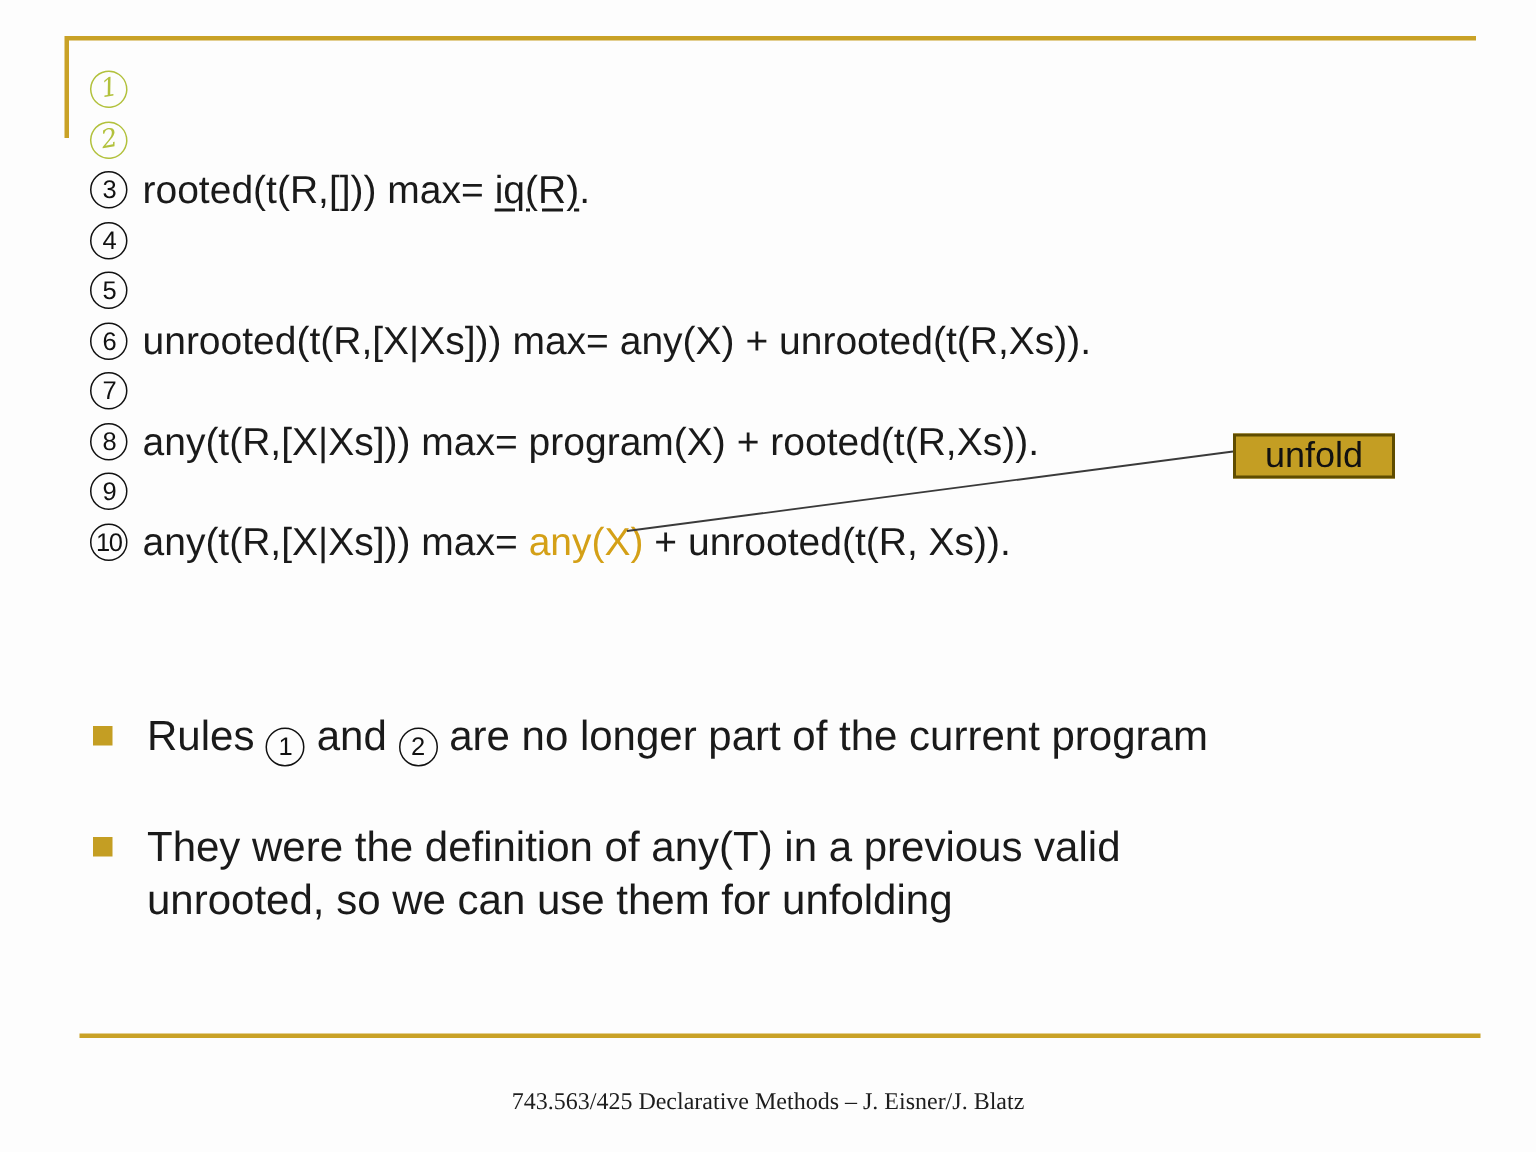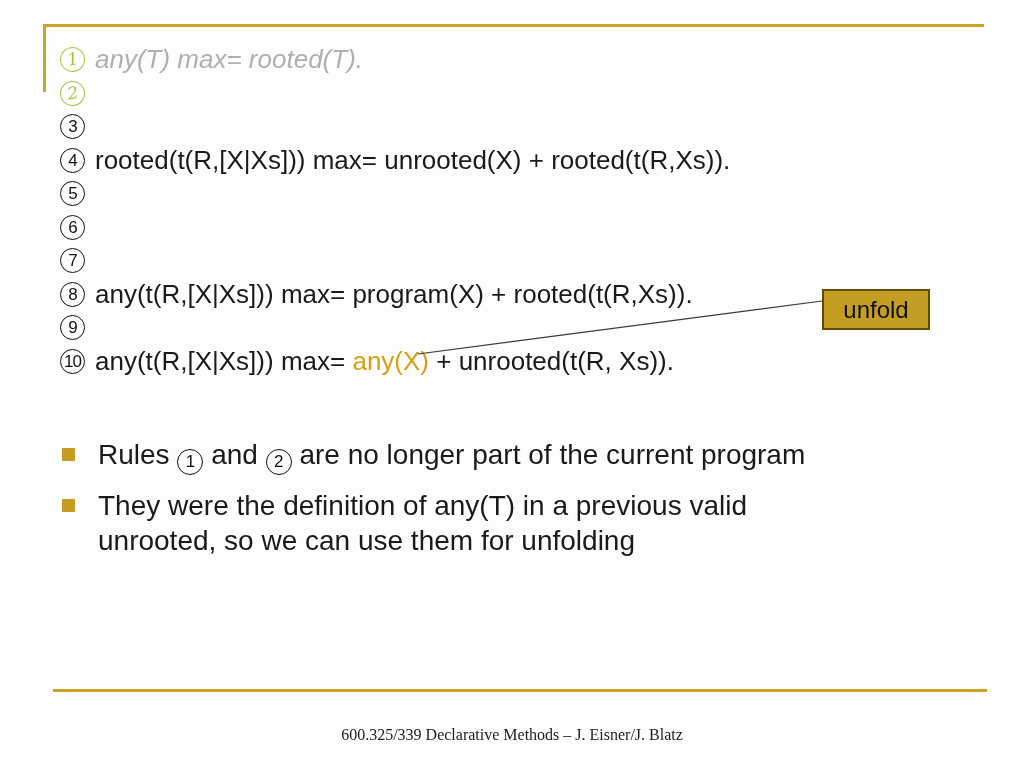--- a/index.html
+++ b/index.html
@@ -46,33 +46,33 @@
   .rule.ghost{color:var(--ghost-gray);font-style:italic;}
   .rule.ghost .circ{
     border-color:var(--olive);color:var(--olive);
     font-family:"DejaVu Serif",serif;font-style:italic;
     transform:rotate(-10deg);
   }
   .u{text-decoration:underline;text-underline-offset:4px;}
   .hl{color:var(--highlight);}
   
   .unfold-box{
-    position:absolute;left:822px;top:289px;width:108px;height:41px;
+    position:absolute;left:822px;top:289px;width:108px;height:30px;
     box-sizing:border-box;
     background:var(--box-fill);border:2px solid var(--box-border);
     display:flex;align-items:center;justify-content:center;
     font-size:24px;color:#111;
   }
   .overlay-svg{position:absolute;left:0;top:0;pointer-events:none;}
   
   .bullets{
     position:absolute;left:62px;top:437px;width:790px;
     color:var(--text);
   }
-  .bullet{display:flex;align-items:flex-start;margin-bottom:13px;}
+  .bullet{display:flex;align-items:flex-start;margin-bottom:13px;margin-top:36px;}
   .bullet-sq{
     width:13px;height:13px;flex:none;background:var(--box-fill);
     margin-top:11px;margin-right:23px;
   }
   .bullet-text{font-size:28px;line-height:35px;width:745px;}
   .bcirc{
     box-sizing:border-box;
     display:inline-flex;align-items:center;justify-content:center;
     width:26px;height:26px;border:1.7px solid #111;border-radius:50%;
     font-size:17px;line-height:1;vertical-align:-3px;color:#111;
@@ -91,37 +91,37 @@
 <body>
 
 <div class="slide">
 
   <div class="top-line"></div>
   <div class="left-line"></div>
 
   <div class="rules">
     <div class="rule ghost">
       <span class="circ">1</span>
-      <span>any(T) max= rooted(T).</span>
     </div>
     <div class="rule ghost">
       <span class="circ">2</span>
     </div>
     <div class="rule">
       <span class="circ">3</span>
+      <span><span>rooted(t(R,[])) max= </span><span class="u">iq(R)</span><span>.</span></span>
     </div>
     <div class="rule">
       <span class="circ">4</span>
-      <span>rooted(t(R,[X|Xs])) max= unrooted(X) + rooted(t(R,Xs)).</span>
     </div>
     <div class="rule">
       <span class="circ">5</span>
     </div>
     <div class="rule">
       <span class="circ">6</span>
+      <span>unrooted(t(R,[X|Xs])) max= any(X) + unrooted(t(R,Xs)).</span>
     </div>
     <div class="rule">
       <span class="circ">7</span>
     </div>
     <div class="rule">
       <span class="circ">8</span>
       <span>any(t(R,[X|Xs])) max= program(X) + rooted(t(R,Xs)).</span>
     </div>
     <div class="rule">
       <span class="circ">9</span>
@@ -145,15 +145,15 @@
       <span class="bullet-sq"></span>
       <span class="bullet-text"><span>Rules </span><span class="bcirc">1</span><span> and </span><span class="bcirc">2</span><span> are no longer part of the current program</span></span>
     </div>
     <div class="bullet">
       <span class="bullet-sq"></span>
       <span class="bullet-text">They were the definition of any(T) in a previous valid unrooted, so we can use them for unfolding</span>
     </div>
   </div>
 
   <div class="footer-line"></div>
-  <div class="footer-text">600.325/339 Declarative Methods – J. Eisner/J. Blatz</div>
+  <div class="footer-text">743.563/425 Declarative Methods – J. Eisner/J. Blatz</div>
 
 </div>
 
 </body></html>

